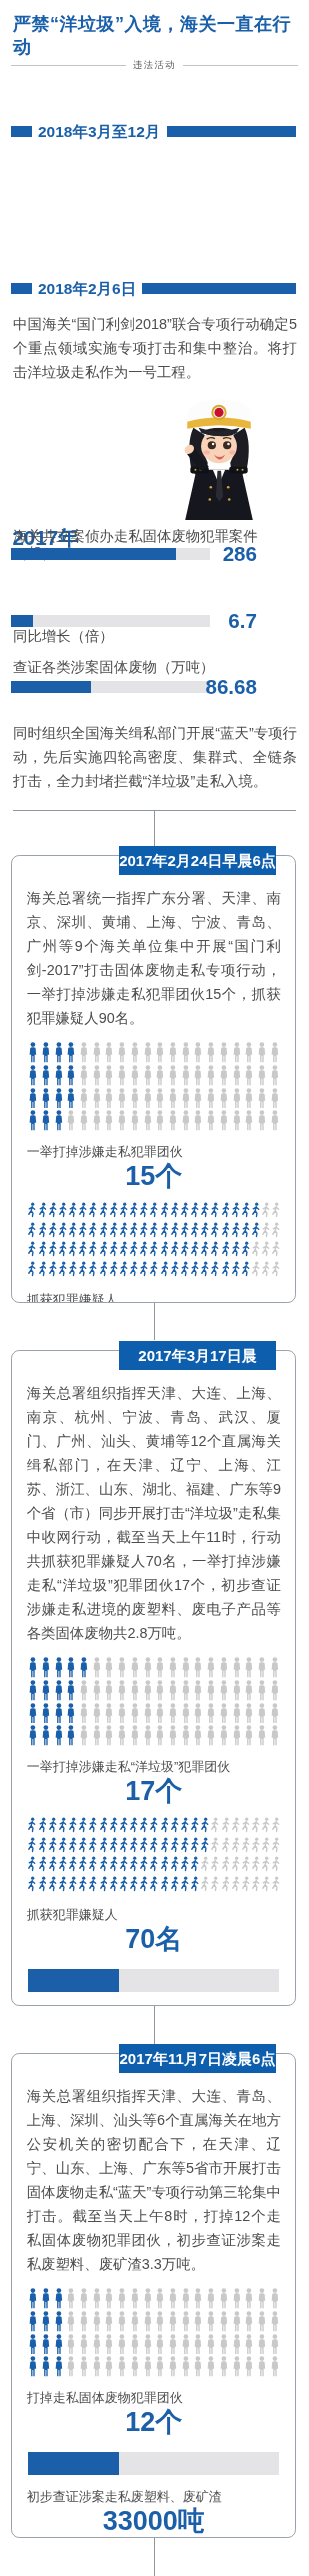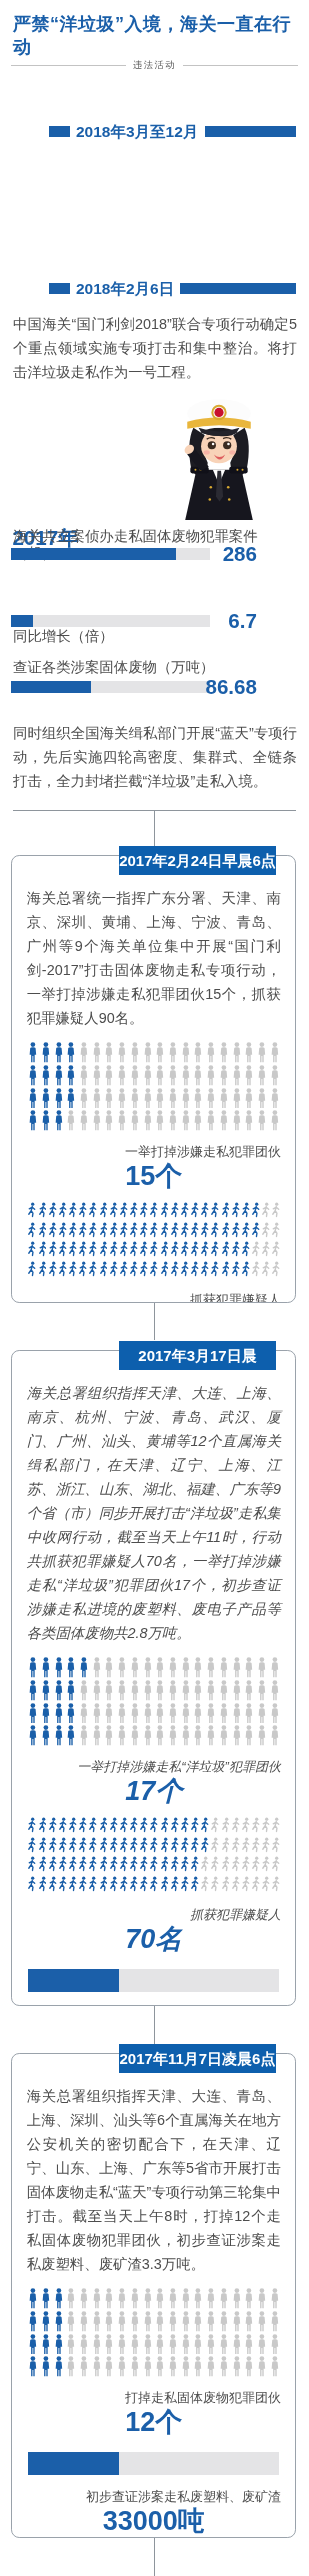--- a/index.html
+++ b/index.html
@@ -3,39 +3,39 @@
 <meta charset="utf-8">
 <style>
   html,body{margin:0;padding:0;background:#ffffff;}
   body{font-family:"Liberation Sans", sans-serif;}
   .page{position:relative;width:309px;height:3048px;background:#fff;overflow:hidden;margin:0 auto;}
   .abs{position:absolute;}
   .title{top:13.4px;left:13px;width:286px;font-size:18px;font-weight:900;color:#1a5fa9;letter-spacing:0.5px;line-height:1.25;}
   .tagline{top:59px;left:11.3px;right:11.3px;display:flex;align-items:center;gap:7.2px;}
   .tagline .rule{flex:1;height:0.5px;background:#c3c3c3;}
   .tagline .tag-text{font-size:9.3px;color:#595959;letter-spacing:1.5px;white-space:nowrap;}
-  .banner{left:10.8px;right:13px;height:10.8px;display:flex;align-items:center;gap:6.2px;margin-left:38px;}
+  .banner{left:10.8px;right:13px;height:10.8px;display:flex;align-items:center;gap:6.2px;}
   .banner .sq{width:21px;height:10.8px;background:#1a5fa9;flex:0 0 auto;}
   .banner .btxt{font-size:15.5px;font-weight:bold;color:#1a5fa9;white-space:nowrap;line-height:1;}
   .banner .bbar{flex:1;height:10.8px;background:#1a5fa9;}
   .para{left:13px;width:284px;font-size:14.4px;line-height:24px;color:#4d4d4d;text-align:justify;}
   .year{top:528px;left:12.4px;font-size:20.6px;font-weight:800;color:#1a5fa9;line-height:1;}
   .stat-label{left:13px;width:268px;font-size:14.4px;color:#4d4d4d;line-height:1.2;}
   .stat-track{left:11.3px;width:199px;height:12.4px;background:#e4e4e6;}
   .stat-fill{height:100%;background:#1b5fa9;}
   .stat-value{right:52px;width:103px;text-align:right;font-size:20.6px;font-weight:bold;color:#1b5fa9;line-height:1;}
   .hline{top:810px;left:13px;width:283px;height:0.5px;background:#8e959c;}
   .vline{width:0.5px;background:#8e959c;left:154px;}
   .date-badge{left:76px;width:157px;height:29px;background:#0d5fad;color:#fff;font-size:15px;font-weight:bold;text-align:center;line-height:29px;z-index:2;white-space:nowrap;margin-left:43px;}
   .panel{left:11.3px;width:285px;border:0.5px solid #9aa2ab;border-radius:8.2px;background:#fff;box-sizing:border-box;padding:30px 14.4px 0 14.4px;overflow:hidden;z-index:1;}
   .sec-text{font-size:14.4px;line-height:24px;color:#4d4d4d;text-align:justify;}
   .pictogram{display:grid;margin-top:12.4px;column-gap:0;row-gap:2.1px;justify-items:center;}
   .pictogram.standing{grid-template-columns:repeat(20,1fr);}
   .pictogram.running{grid-template-columns:repeat(25,1fr);margin-top:11.3px;}
-  .blk-label{margin-top:12.4px;text-align:right;font-size:13px;color:#4d4d4d;}
+  .blk-label{margin-top:12.4px;text-align:left;font-size:13px;color:#4d4d4d;}
   .blk-big{margin-top:1px;text-align:center;font-size:27px;font-weight:bold;color:#1b5fa9;line-height:1.05;}
   .hbar{margin:15.5px auto 0 auto;width:251px;height:23px;background:#e4e4e6;}
   .hbar .fill{height:100%;background:#1b5fa9;}
   .icon-cell{display:flex;align-items:flex-end;justify-content:center;}
 </style>
 </head>
 <body>
 
 <div class="page">
 
@@ -1207,21 +1207,21 @@
           <span class="icon-cell">
             <svg width="8.8" height="17.5" viewBox="0 0 20 40">
               <circle cx="13" cy="5" r="3.8" fill="#c9c9c9"></circle>
               <path d="M12,10 L9.5,20 M9.5,20 L4,28 M9.5,20 L13.5,25.5 L12.5,33 M12,12 L5,15.5 M12,12 L17.5,16.5" stroke="#c9c9c9" stroke-width="3.2" fill="none" stroke-linecap="round"></path>
             </svg>
           </span>
         </div>
         <div class="blk-label">抓获犯罪嫌疑人</div>
       </div>
       <div class="abs date-badge" style="top: 1341px;">2017年3月17日晨</div>
-      <div class="abs panel" style="top: 1350px; height: 656px; font-style: italic;">
+      <div class="abs panel" style="top: 1350px; height: 656px;">
         <div class="sec-text">海关总署组织指挥天津、大连、上海、南京、杭州、宁波、青岛、武汉、厦门、广州、汕头、黄埔等12个直属海关缉私部门，在天津、辽宁、上海、江苏、浙江、山东、湖北、福建、广东等9个省（市）同步开展打击“洋垃圾”走私集中收网行动，截至当天上午11时，行动共抓获犯罪嫌疑人70名，一举打掉涉嫌走私“洋垃圾”犯罪团伙17个，初步查证涉嫌走私进境的废塑料、废电子产品等各类固体废物共2.8万吨。</div>
         <div class="pictogram standing">
           <span class="icon-cell">
             <svg width="9.8" height="20.6" viewBox="0 0 20 44">
               <circle cx="10" cy="5.5" r="5" fill="#1a5fa9"></circle>
               <path fill="#1a5fa9" d="M4.2,13.2 C5.5,10.6 14.5,10.6 15.8,13.2 L17,27 L13.8,27 L13.8,43 L10.9,43 L10.9,30 L9.1,30 L9.1,43 L6.2,43 L6.2,27 L3,27 Z"></path>
             </svg>
           </span>
           <span class="icon-cell">
             <svg width="9.8" height="20.6" viewBox="0 0 20 44">

